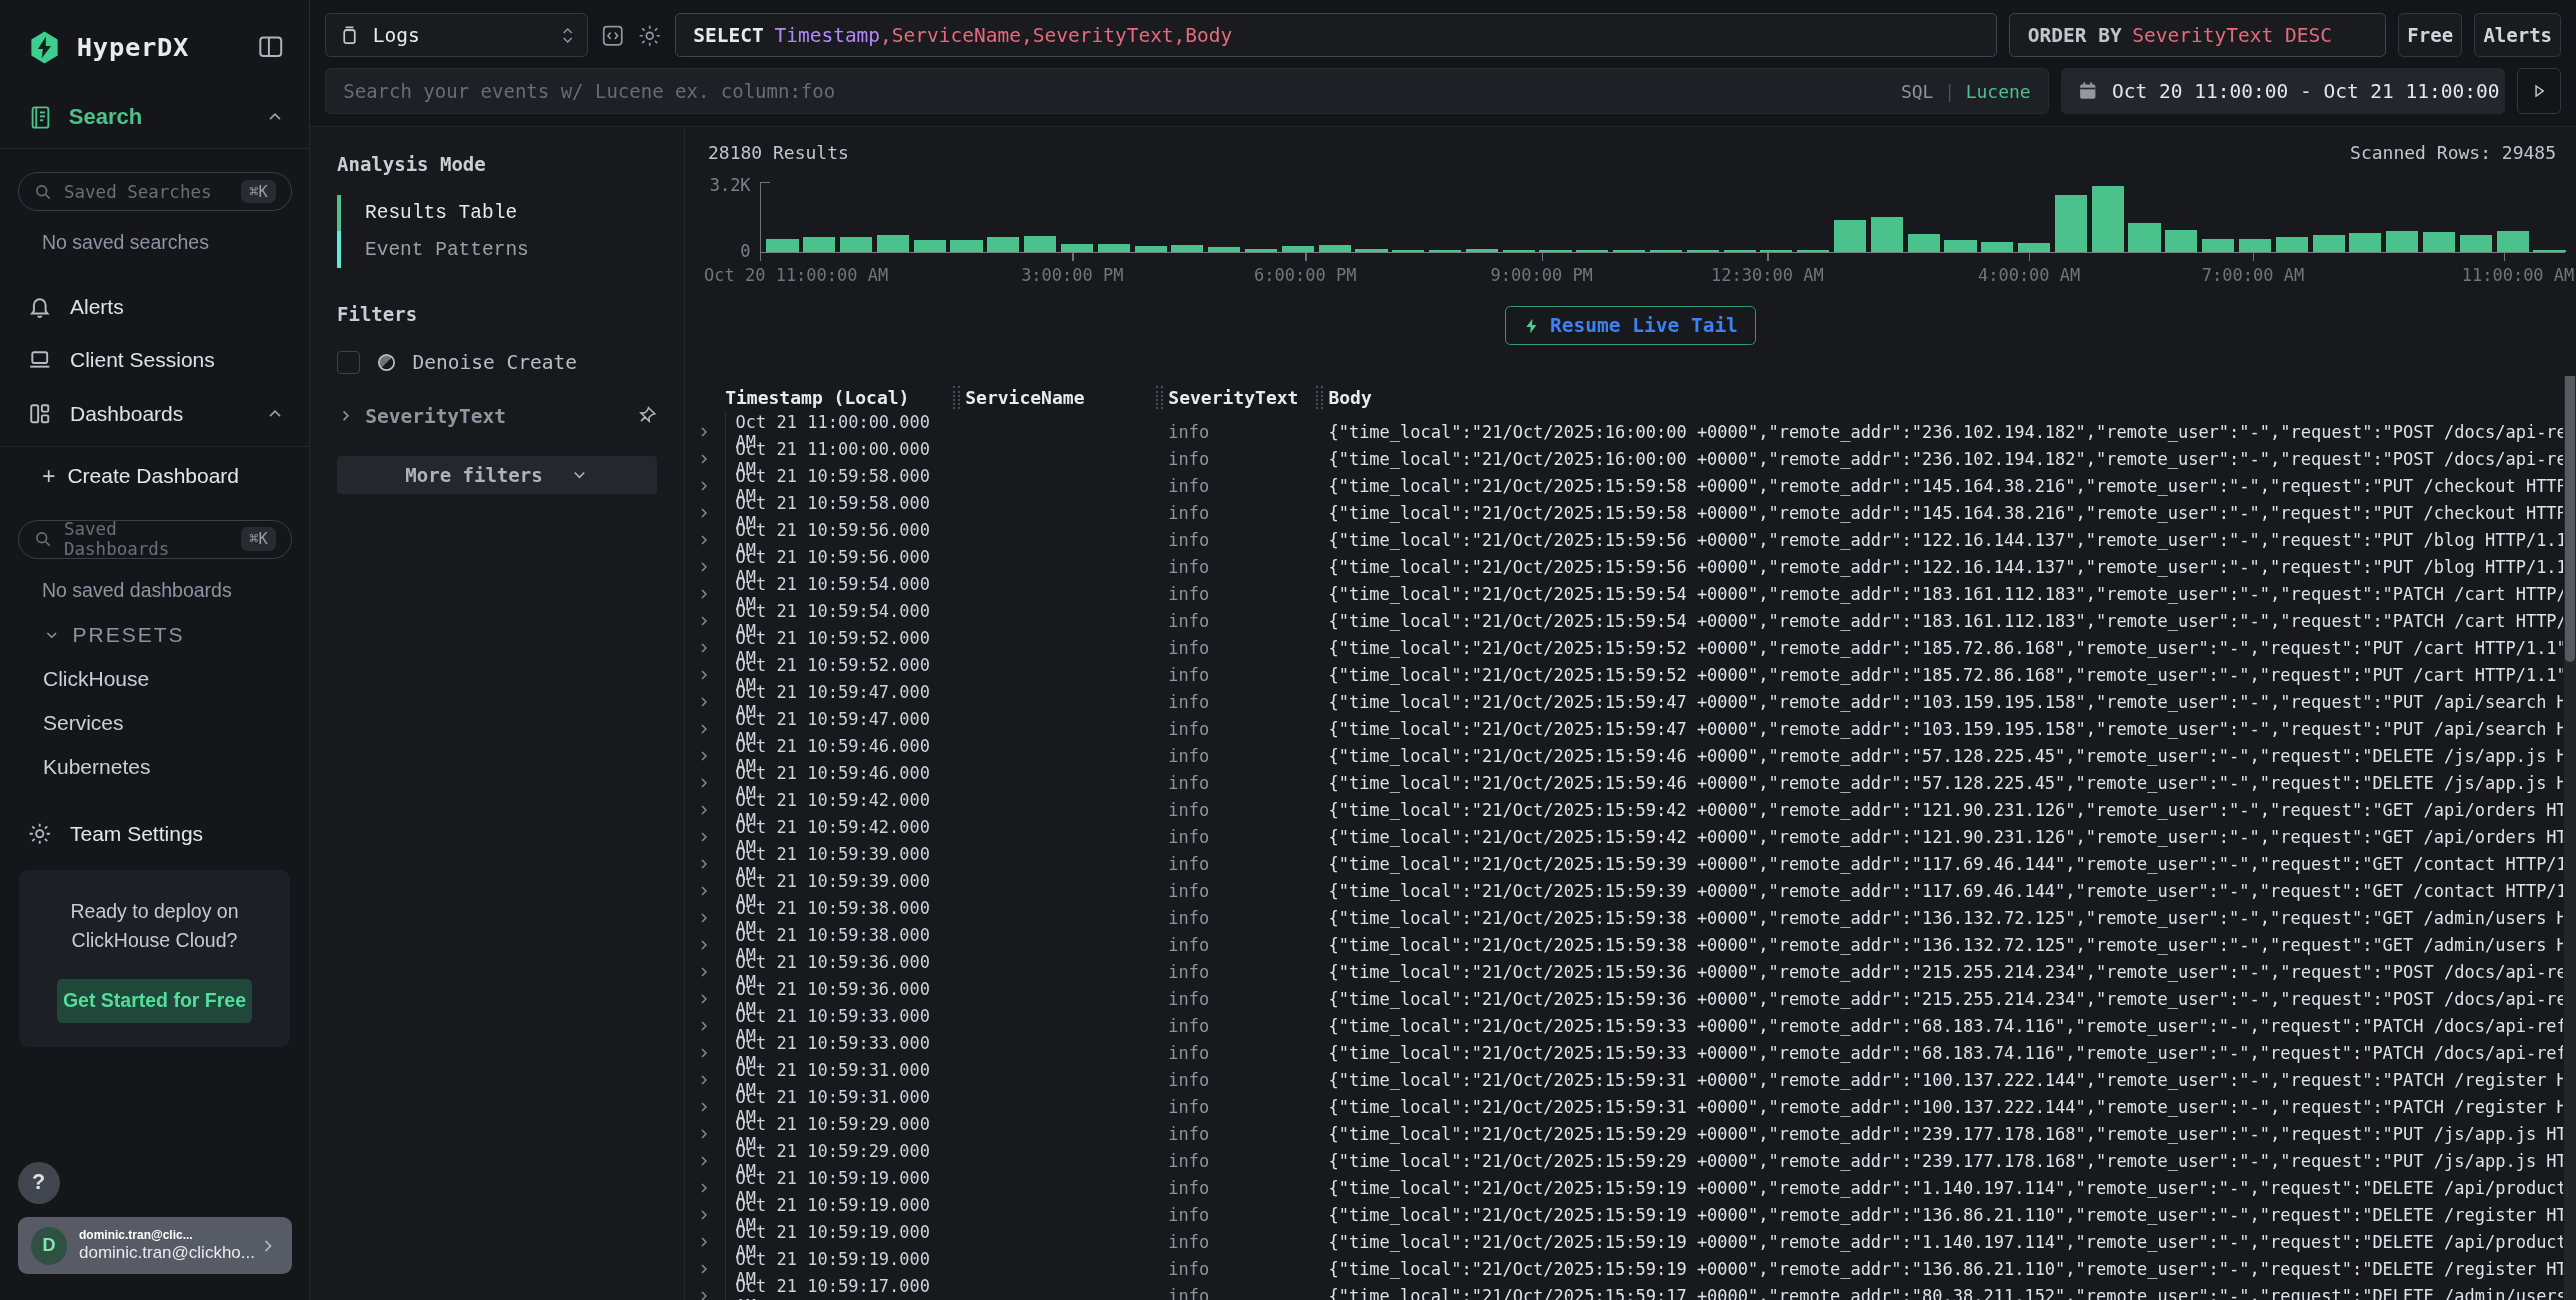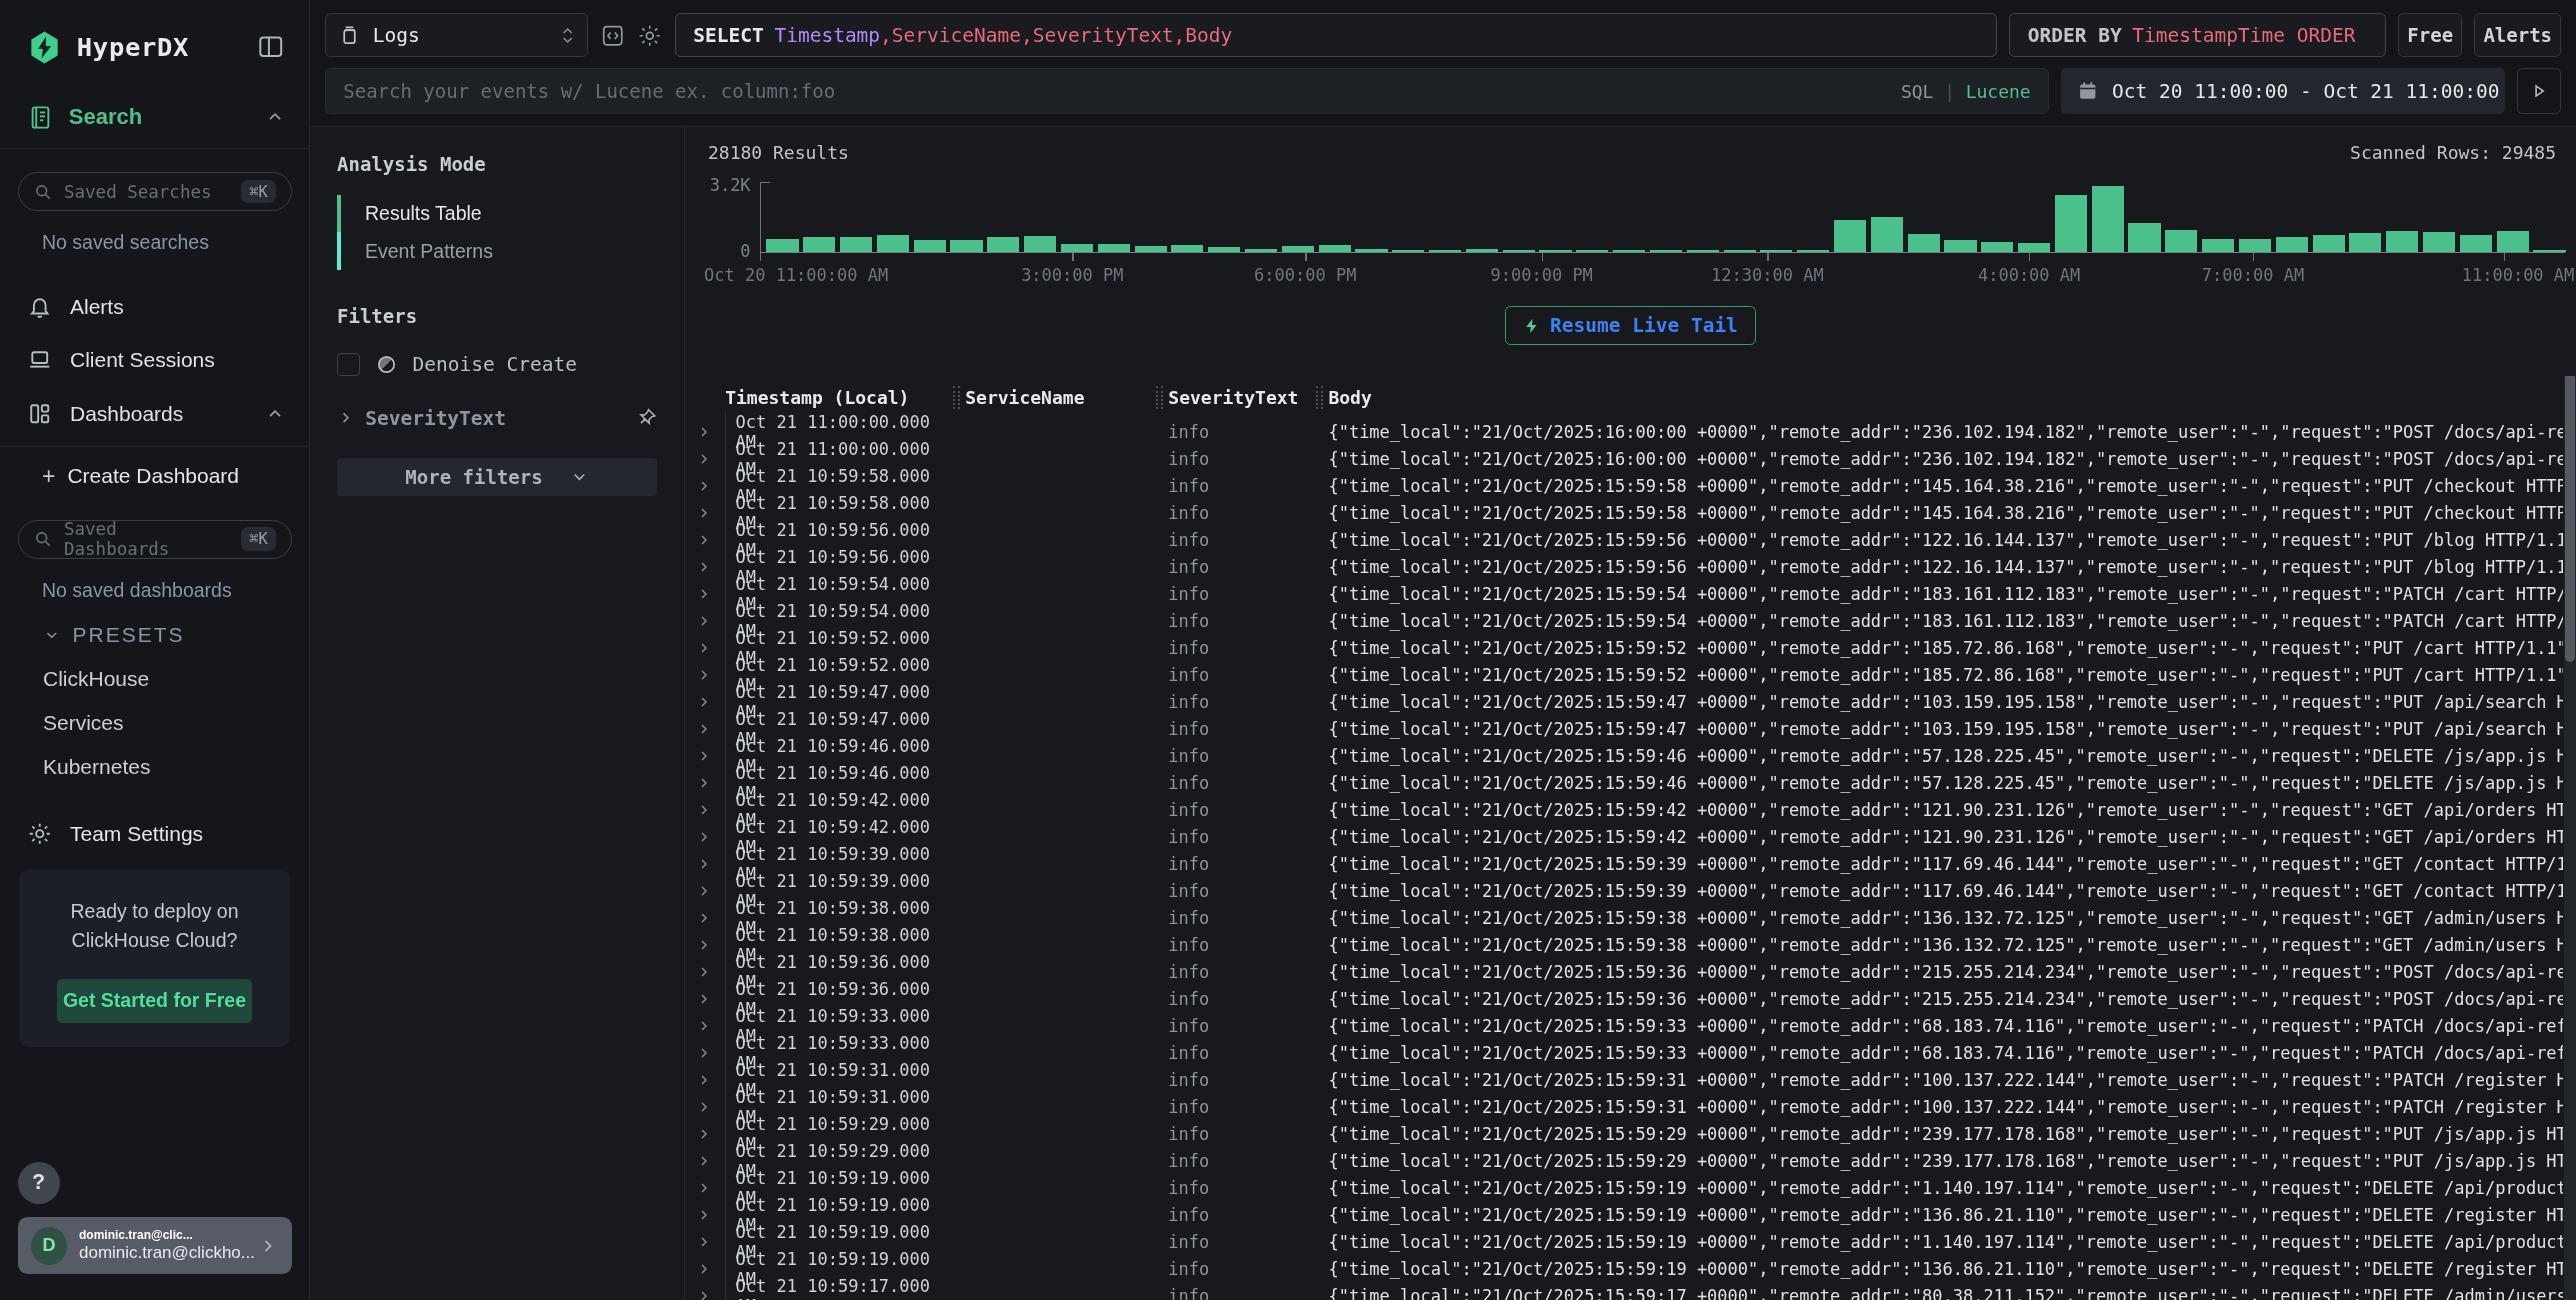--- a/index.html
+++ b/index.html
@@ -88,21 +88,21 @@
     display:flex; align-items:center; gap:13.4px; padding:0 16px; cursor:pointer; }
   .date-range .dtext { font-size:19.5px; color:#e4e7ea; white-space:nowrap; }
   .run-btn { width:44px; height:46px; border:1.3px solid #34383f; border-radius:5.4px;
     display:flex; align-items:center; justify-content:center; color:#c2c6cb; cursor:pointer; }
 
   .content { flex:1; display:flex; border-top:1.3px solid #22252a; min-height:0; background:#17191c; }
   .panel { width:375px; min-width:375px; border-right:1.3px solid #26282d; padding:25.5px 27px 0; }
   .panel-h { font-size:19px; font-weight:bold; color:#c9ced4; }
   .modes { margin-top:20px; }
   .mode-row { border-left:4px solid #5eead4; padding:7.4px 0 7.4px 24px; font-size:19.5px; color:#9aa0a8; cursor:pointer;
-    font-family:Liberation Sans, sans-serif; }
+    font-family:Liberation Mono, monospace; }
   .mode-row.active { border-color:#4ec08c; color:#e6e9ec; }
   .filters-h { margin-top:35px; }
   .denoise-row { margin-top:25.5px; display:flex; align-items:center; gap:14.8px; color:#b9bfc6; }
   .checkbox { width:23px; height:23px; border:1.3px solid #3e434b; border-radius:4px; background:#17191d; cursor:pointer; }
   .denoise-label { font-size:19.5px; }
   .facet-row { margin-top:31px; display:flex; align-items:center; gap:10.7px; color:#8f96a0; cursor:pointer; }
   .facet-label { font-size:19.5px; font-weight:bold; }
   .facet-row .pin { margin-left:auto; color:#aeb4bb; }
   .morefilters-btn { margin-top:28px; width:100%; background:#24272d; border-radius:4px; height:38px;
     display:flex; align-items:center; justify-content:center; gap:27px; font-size:19px; font-weight:bold;
@@ -338,21 +338,21 @@
         </span>
         <div class="query-bar mono">
           <span class="kw">SELECT</span>
           <span style="width:10.7px;"></span>
           <span class="fld-purple">Timestamp</span>
           <span class="fld-red">,ServiceName,SeverityText,Body</span>
         </div>
         <div class="query-bar orderby-bar mono">
           <span class="kw2">ORDER BY</span>
           <span style="width:10.7px;"></span>
-          <span class="fld-red">TimestampTime ORDER</span>
+          <span class="fld-red">SeverityText DESC</span>
         </div>
         <div class="tb-btn save-btn mono">Free</div>
         <div class="tb-btn alerts-btn mono">Alerts</div>
       </div>
       <div class="tb-row">
         <div class="search-bar mono">
           <span class="search-ph">Search your events w/ Lucene ex. column:foo</span>
           <span class="lang-toggle">
             <span class="lang-sql">SQL</span>
             <span class="lang-sep">|</span>

